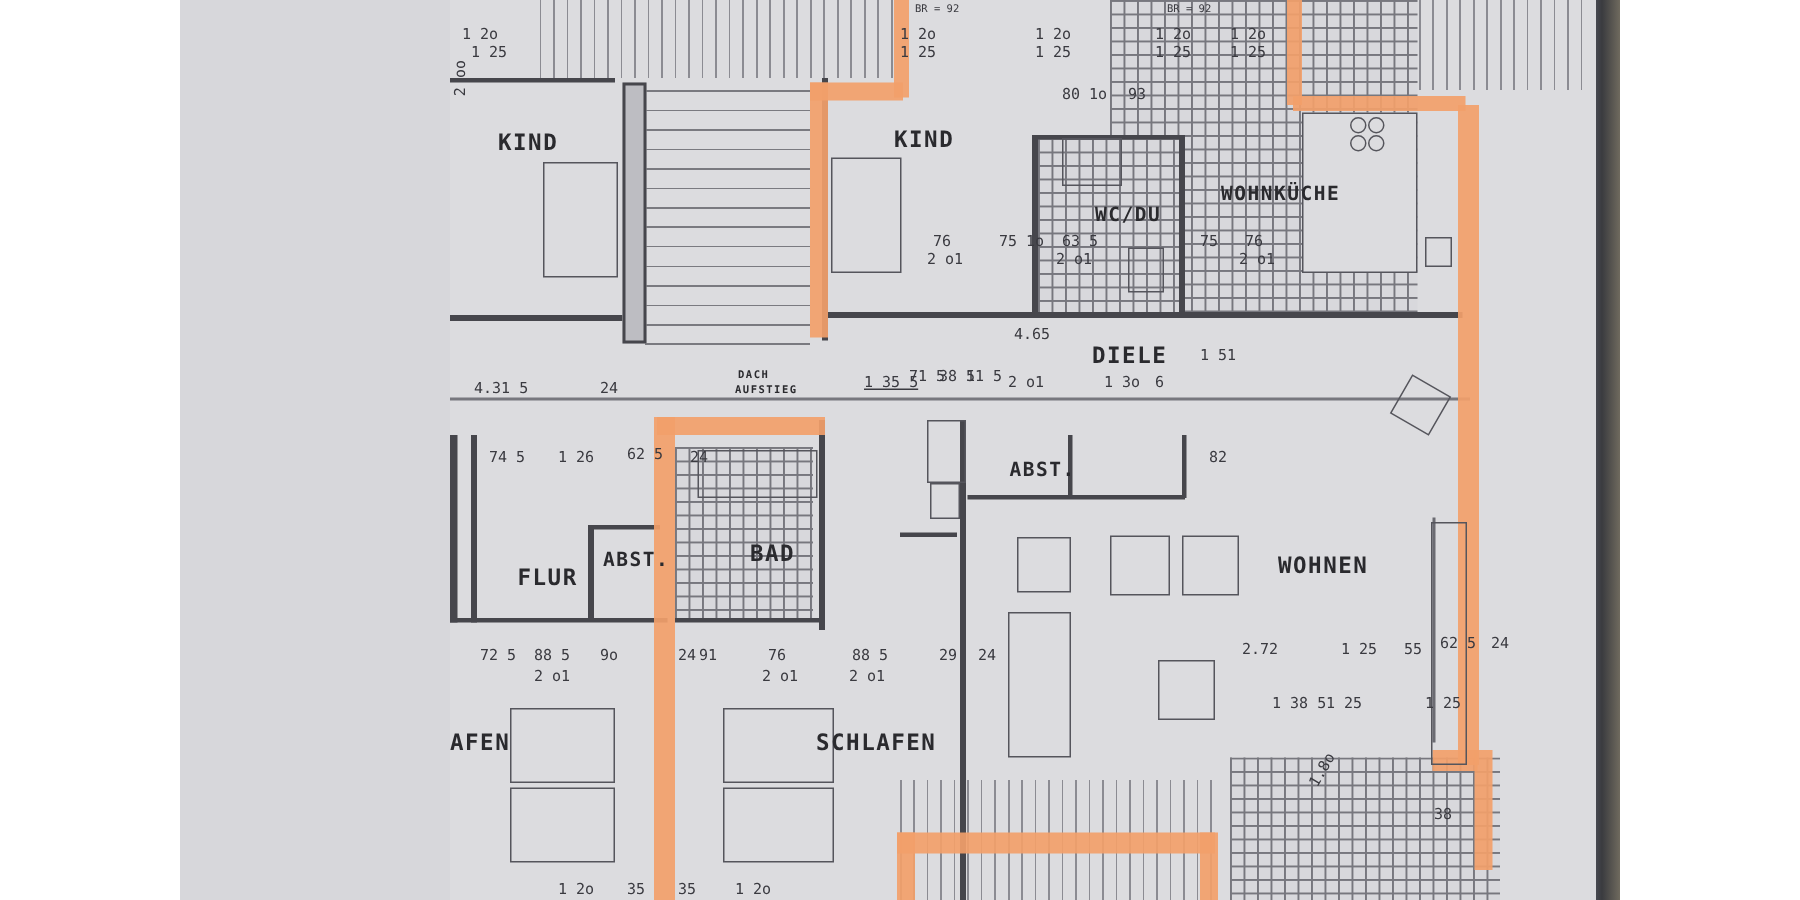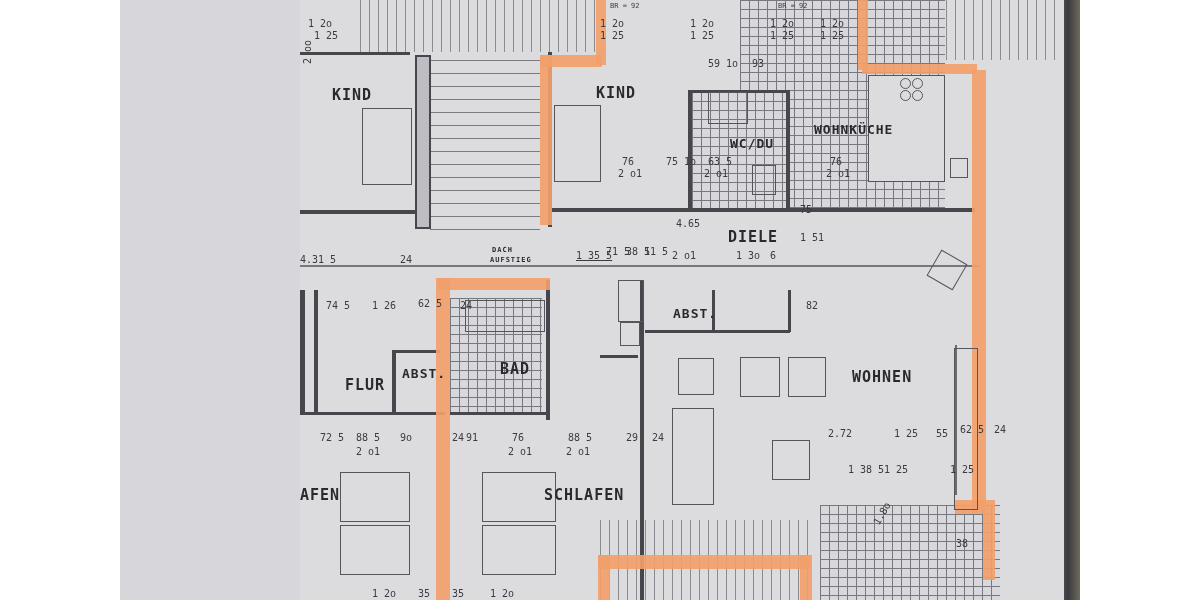--- a/index.html
+++ b/index.html
@@ -127,29 +127,29 @@
     <span class="dim" style="left:300px;top:30px;">1 25</span>
     <span class="dim" style="left:390px;top:18px;">1 2o</span>
     <span class="dim" style="left:390px;top:30px;">1 25</span>
     <span class="dim" style="left:470px;top:18px;">1 2o</span>
     <span class="dim" style="left:470px;top:30px;">1 25</span>
     <span class="dim" style="left:520px;top:18px;">1 2o</span>
     <span class="dim" style="left:520px;top:30px;">1 25</span>
     <span class="dim" style="left:310px;top:2px;font-size:7px;">BR = 92</span>
     <span class="dim" style="left:478px;top:2px;font-size:7px;">BR = 92</span>
     <span class="dim" style="left:2px;top:40px;writing-mode:vertical-rl;transform:rotate(180deg);">2 oo</span>
-    <span class="dim" style="left:0;top:254px;text-align:right;">4.31 5</span>
-    <span class="dim" style="left:408px;top:58px;">59 1o</span>
+    <span class="dim" style="left:16px;top:254px;text-align:right;">4.31 5</span>
+    <span class="dim" style="left:408px;top:58px;">80 1o</span>
     <span class="dim" style="left:452px;top:58px;">93</span>
     <span class="dim" style="left:322px;top:156px;">76</span>
     <span class="dim" style="left:318px;top:168px;">2 o1</span>
     <span class="dim" style="left:366px;top:156px;">75 1o</span>
     <span class="dim" style="left:408px;top:156px;text-align:right;">63 5</span>
     <span class="dim" style="left:404px;top:168px;">2 o1</span>
-    <span class="dim" style="left:500px;top:156px;margin-top:48px;">75</span>
+    <span class="dim" style="left:500px;top:156px;">75</span>
     <span class="dim" style="left:530px;top:156px;">76</span>
     <span class="dim" style="left:526px;top:168px;">2 o1</span>
     <span class="dim" style="left:376px;top:218px;">4.65</span>
     <span class="dim" style="left:372px;top:250px;">2 o1</span>
     <span class="dim" style="left:436px;top:250px;">1 3o</span>
     <span class="dim" style="left:470px;top:250px;">6</span>
     <span class="dim" style="left:500px;top:232px;">1 51</span>
     <span class="dim" style="left:506px;top:300px;">82</span>
     <span class="dim" style="left:276px;top:250px;text-decoration:underline;">1 35 5</span>
     <span class="dim" style="left:306px;top:246px;">71 5</span>

